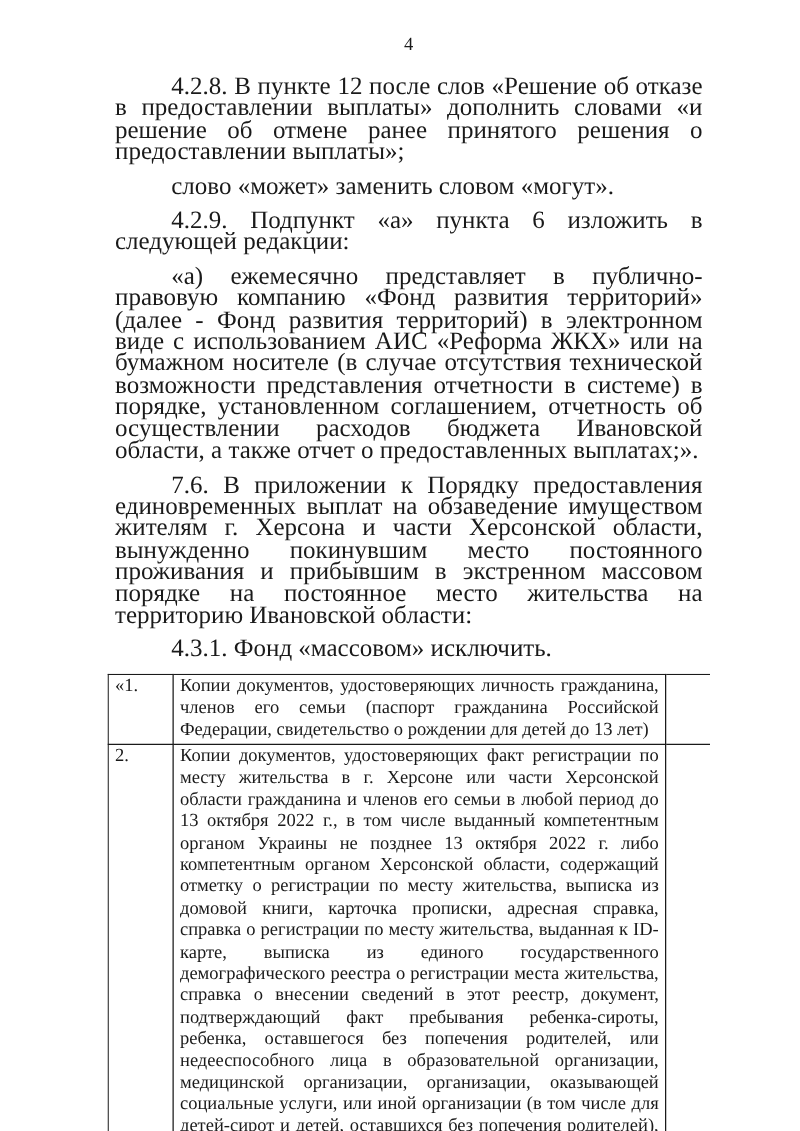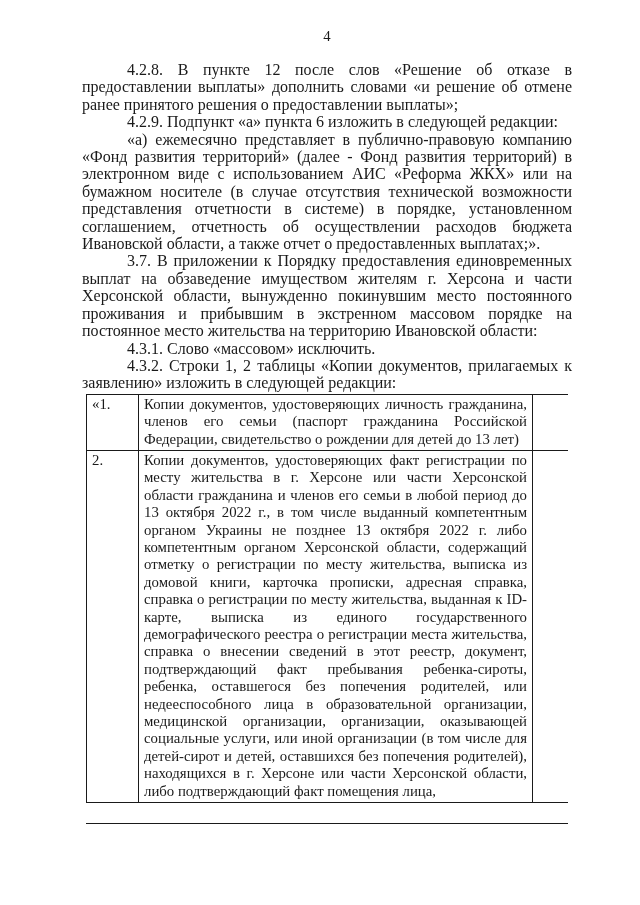--- a/index.html
+++ b/index.html
@@ -20,22 +20,22 @@
     height: 905px;
     padding: 28px 68px 0 82px;
   }
   .page-number {
     text-align: center;
     font-size: 14.8px;
     line-height: 17px;
     margin: 0 0 16px 0;
   }
   p.body-par {
-    margin: 0;
-    font-size: 16px;
+    margin: 10px;
+    font-size: 20px;
     line-height: 17.4px;
     text-align: justify;
     text-indent: 45px;
     word-break: normal;
   }
   .table-wrap {
     margin: 2px 0 0 4px;
     width: 482px;
     height: 429px;
     overflow: hidden;
@@ -67,25 +67,25 @@
   }
 </style>
 </head>
 <body>
 
 <div class="page">
 
   <div class="page-number">4</div>
 
   <p class="body-par">4.2.8. В пункте 12 после слов «Решение об отказе в предоставлении выплаты» дополнить словами «и решение об отмене ранее принятого решения о предоставлении выплаты»;</p>
+  <p class="body-par">слово «может» заменить словом «могут».</p>
   <p class="body-par">4.2.9. Подпункт «а» пункта 6 изложить в следующей редакции:</p>
   <p class="body-par">«а) ежемесячно представляет в публично-правовую компанию «Фонд развития территорий» (далее - Фонд развития территорий) в электронном виде с использованием АИС «Реформа ЖКХ» или на бумажном носителе (в случае отсутствия технической возможности представления отчетности в системе) в порядке, установленном соглашением, отчетность об осуществлении расходов бюджета Ивановской области, а также отчет о предоставленных выплатах;».</p>
-  <p class="body-par">3.7. В приложении к Порядку предоставления единовременных выплат на обзаведение имуществом жителям г. Херсона и части Херсонской области, вынужденно покинувшим место постоянного проживания и прибывшим в экстренном массовом порядке на постоянное место жительства на территорию Ивановской области:</p>
-  <p class="body-par">4.3.1. Слово «массовом» исключить.</p>
-  <p class="body-par">4.3.2. Строки 1, 2 таблицы «Копии документов, прилагаемых к заявлению» изложить в следующей редакции:</p>
+  <p class="body-par">7.6. В приложении к Порядку предоставления единовременных выплат на обзаведение имуществом жителям г. Херсона и части Херсонской области, вынужденно покинувшим место постоянного проживания и прибывшим в экстренном массовом порядке на постоянное место жительства на территорию Ивановской области:</p>
+  <p class="body-par">4.3.1. Фонд «массовом» исключить.</p>
 
   <div class="table-wrap">
     <table class="doc-table">
       <tbody>
         <tr>
           <td class="cell-num">«1.</td>
           <td class="cell-text">Копии документов, удостоверяющих личность гражданина, членов его семьи (паспорт гражданина Российской Федерации, свидетельство о рождении для детей до 13 лет)</td>
           <td class="cell-note"></td>
         </tr>
         <tr>

